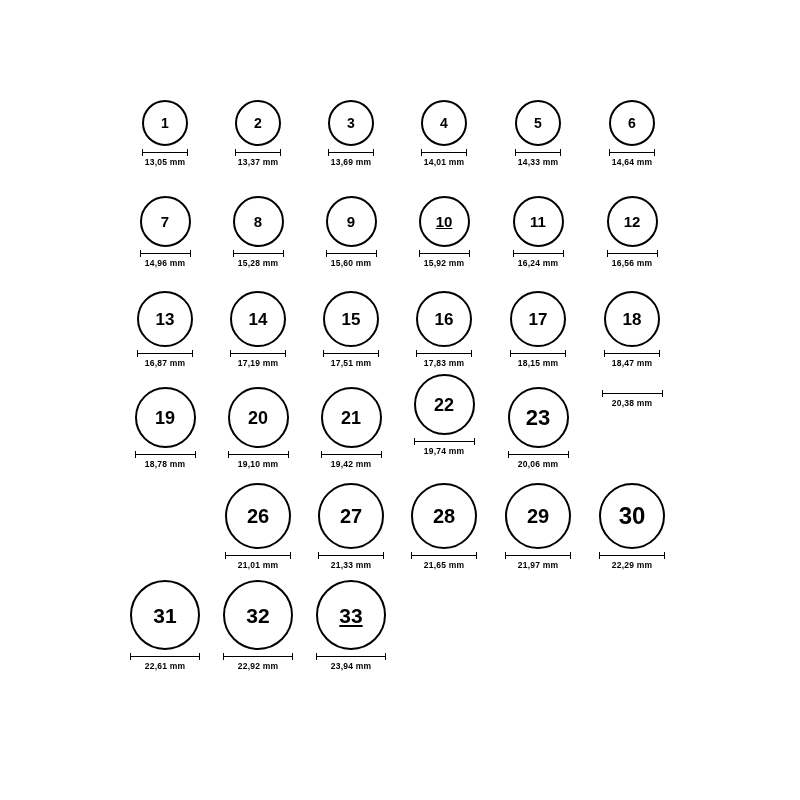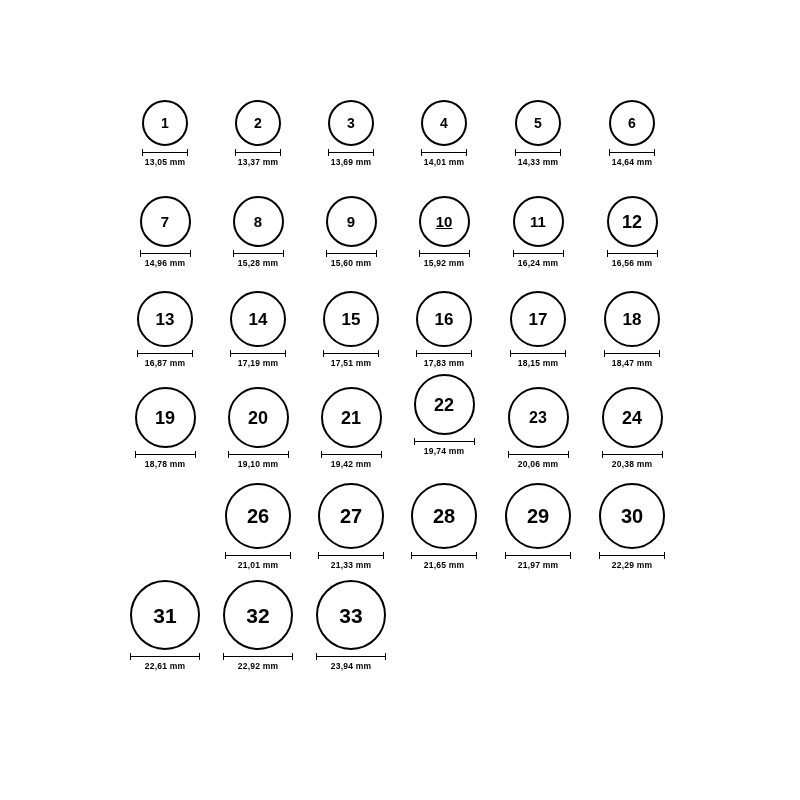--- a/index.html
+++ b/index.html
@@ -199,21 +199,21 @@
       </div>
       <div class="dim-wrap">
         <div class="dim-line" style="width: 51px;">
           <div class="dim-bar"></div>
         </div>
         <div class="dim-label">16,24 mm</div>
       </div>
     </div>
     <div class="ring-cell" style="left: 572px; top: 196px; width: 120px;">
       <div class="ring-circle" style="width: 51px; height: 51px;">
-        <span class="ring-number" style="font-size: 18px;">12</span>
+        <span class="ring-number" style="font-size: 15px;">12</span>
       </div>
       <div class="dim-wrap">
         <div class="dim-line" style="width: 51px;">
           <div class="dim-bar"></div>
         </div>
         <div class="dim-label">16,56 mm</div>
       </div>
     </div>
     <div class="ring-cell" style="left: 105px; top: 291px; width: 120px;">
       <div class="ring-circle" style="width: 56px; height: 56px;">
@@ -320,33 +320,30 @@
       </div>
       <div class="dim-wrap">
         <div class="dim-line" style="width: 61px;">
           <div class="dim-bar"></div>
         </div>
         <div class="dim-label">19,74 mm</div>
       </div>
     </div>
     <div class="ring-cell" style="left: 478px; top: 387px; width: 120px;">
       <div class="ring-circle" style="width: 61px; height: 61px;">
-        <span class="ring-number" style="font-size: 16px;">23</span>
+        <span class="ring-number" style="font-size: 22px;">23</span>
       </div>
       <div class="dim-wrap">
         <div class="dim-line" style="width: 61px;">
           <div class="dim-bar"></div>
         </div>
         <div class="dim-label">20,06 mm</div>
       </div>
     </div>
     <div class="ring-cell" style="left: 572px; top: 387px; width: 120px;">
-      <div class="ring-circle" style="width: 61px; height: 61px;">
-        <span class="ring-number" style="font-size: 18px;">24</span>
-      </div>
       <div class="dim-wrap">
         <div class="dim-line" style="width: 61px;">
           <div class="dim-bar"></div>
         </div>
         <div class="dim-label">20,38 mm</div>
       </div>
     </div>
     <div class="ring-cell" style="left: 198px; top: 483px; width: 120px;">
       <div class="ring-circle" style="width: 66px; height: 66px;">
         <span class="ring-number" style="font-size: 20px;">26</span>
@@ -386,21 +383,21 @@
       </div>
       <div class="dim-wrap">
         <div class="dim-line" style="width: 66px;">
           <div class="dim-bar"></div>
         </div>
         <div class="dim-label">21,97 mm</div>
       </div>
     </div>
     <div class="ring-cell" style="left: 572px; top: 483px; width: 120px;">
       <div class="ring-circle" style="width: 66px; height: 66px;">
-        <span class="ring-number" style="font-size: 20px;">30</span>
+        <span class="ring-number" style="font-size: 24px;">30</span>
       </div>
       <div class="dim-wrap">
         <div class="dim-line" style="width: 66px;">
           <div class="dim-bar"></div>
         </div>
         <div class="dim-label">22,29 mm</div>
       </div>
     </div>
     <div class="ring-cell" style="left: 105px; top: 580px; width: 120px;">
       <div class="ring-circle" style="width: 70px; height: 70px;">
@@ -418,21 +415,21 @@
         <span class="ring-number" style="font-size: 21px;">32</span>
       </div>
       <div class="dim-wrap">
         <div class="dim-line" style="width: 70px;">
           <div class="dim-bar"></div>
         </div>
         <div class="dim-label">22,92 mm</div>
       </div>
     </div>
     <div class="ring-cell" style="left: 291px; top: 580px; width: 120px;">
-      <div class="ring-circle" style="width: 70px; height: 70px;">
+      <div class="ring-circle" style="width: 70px; height: 70px; text-decoration: underline;">
         <span class="ring-number" style="font-size: 21px;">33</span>
       </div>
       <div class="dim-wrap">
         <div class="dim-line" style="width: 70px;">
           <div class="dim-bar"></div>
         </div>
         <div class="dim-label">23,94 mm</div>
       </div>
     </div>
   </div>

